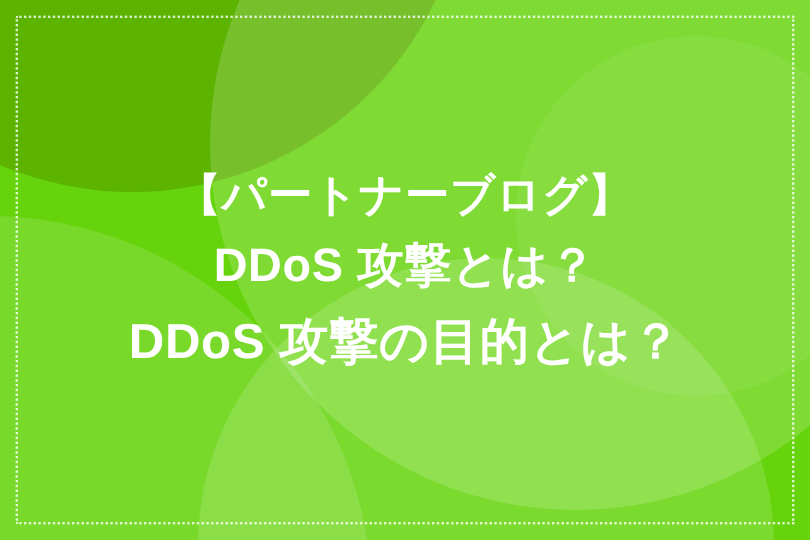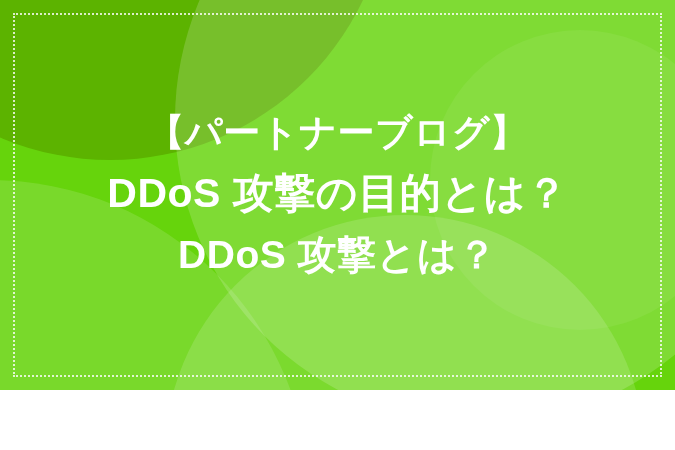--- a/index.html
+++ b/index.html
@@ -3,21 +3,21 @@
 <meta charset="utf-8">
 <style>
   html, body {
     margin: 0;
     padding: 0;
     background: #ffffff;
   }
   #banner {
     position: relative;
     width: 675px;
-    height: 390px;
+    height: 450px;
     overflow: hidden;
     background: #66d40c;
     font-family: "Liberation Sans", "DejaVu Sans", sans-serif;
   }
   .circle {
     position: absolute;
     border-radius: 50%;
     pointer-events: none;
   }
   
@@ -103,17 +103,17 @@
   <div class="circle" id="circle-dark-top-left"></div>
   <div class="circle" id="circle-soft-right"></div>
   <div class="circle" id="circle-light-center-right"></div>
   <div class="circle" id="circle-light-bottom-left"></div>
   <div class="circle" id="circle-light-bottom-center"></div>
 
   <div id="dotted-frame"></div>
 
   <div id="title-block">
     <div class="title-line" id="title-line-1">【パートナーブログ】</div>
+    <div class="title-line" id="title-line-2">DDoS 攻撃とは？</div>
     <div class="title-line" id="title-line-3">DDoS 攻撃の目的とは？</div>
-    <div class="title-line" id="title-line-2">DDoS 攻撃とは？</div>
   </div>
 
 </div>
 
 </body></html>

